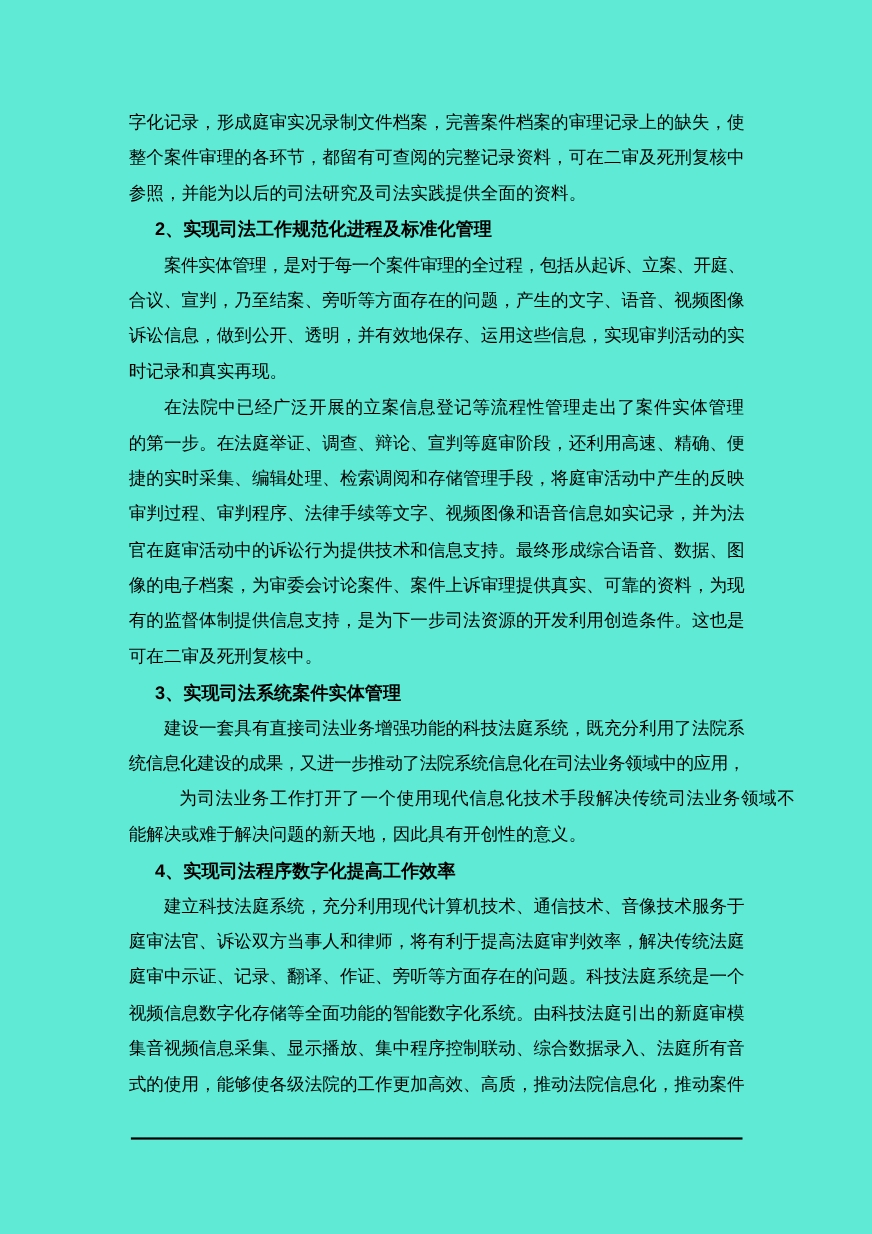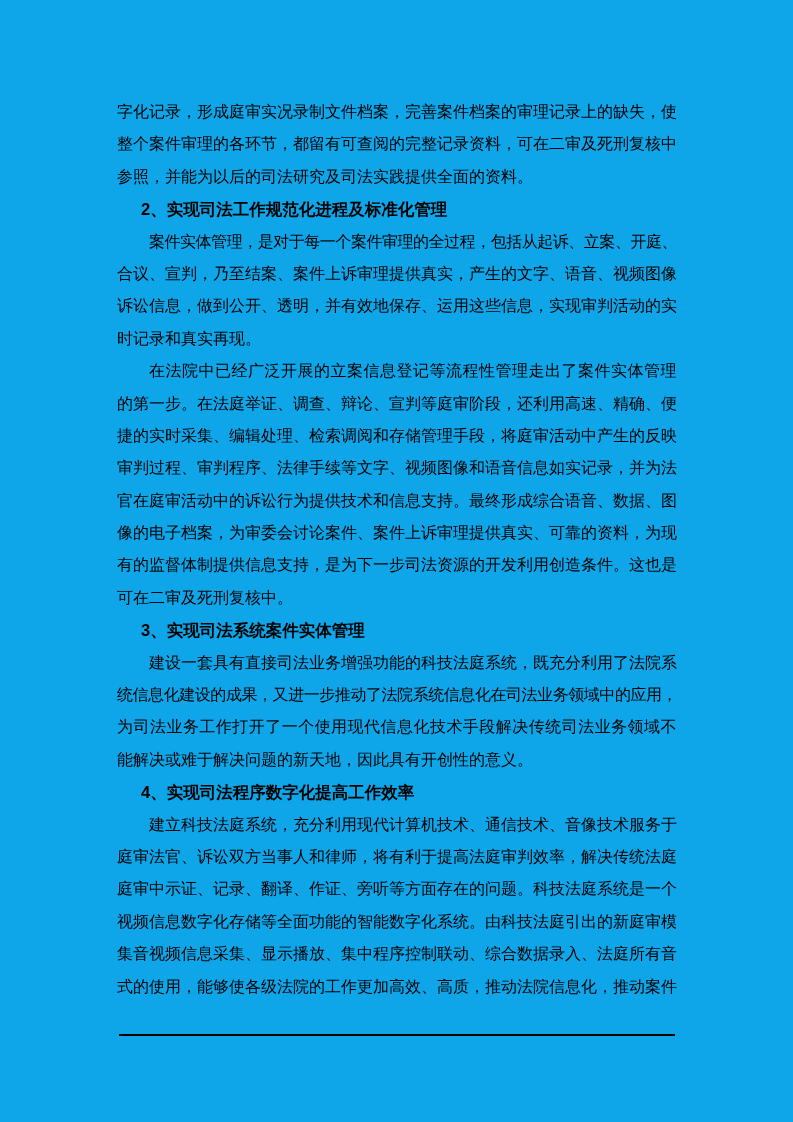--- a/index.html
+++ b/index.html
@@ -47,42 +47,42 @@
     left: 119px;
     top: 1034px;
     width: 556px;
     height: 2px;
     background: #000000;
   }
 </style>
 </head>
 <body>
 
-<div class="page" style="background: #0ea5e9; color: rgb(0, 0, 0);">
+<div class="page" style="background: #5eead4; color: rgb(0, 0, 0);">
   <div class="doc-body">
       <div class="line body">字化记录，形成庭审实况录制文件档案，完善案件档案的审理记录上的缺失，使</div>
       <div class="line body">整个案件审理的各环节，都留有可查阅的完整记录资料，可在二审及死刑复核中</div>
       <div class="line body">参照，并能为以后的司法研究及司法实践提供全面的资料。</div>
       <div class="line heading">2、实现司法工作规范化进程及标准化管理</div>
       <div class="line body indent" style="letter-spacing: -0.47px;">案件实体管理，是对于每一个案件审理的全过程，包括从起诉、立案、开庭、</div>
-      <div class="line body">合议、宣判，乃至结案、案件上诉审理提供真实，产生的文字、语音、视频图像</div>
+      <div class="line body">合议、宣判，乃至结案、旁听等方面存在的问题，产生的文字、语音、视频图像</div>
       <div class="line body">诉讼信息，做到公开、透明，并有效地保存、运用这些信息，实现审判活动的实</div>
       <div class="line body">时记录和真实再现。</div>
       <div class="line body indent" style="letter-spacing: 0.5px;">在法院中已经广泛开展的立案信息登记等流程性管理走出了案件实体管理</div>
       <div class="line body">的第一步。在法庭举证、调查、辩论、宣判等庭审阶段，还利用高速、精确、便</div>
       <div class="line body">捷的实时采集、编辑处理、检索调阅和存储管理手段，将庭审活动中产生的反映</div>
       <div class="line body">审判过程、审判程序、法律手续等文字、视频图像和语音信息如实记录，并为法</div>
       <div class="line body">官在庭审活动中的诉讼行为提供技术和信息支持。最终形成综合语音、数据、图</div>
       <div class="line body">像的电子档案，为审委会讨论案件、案件上诉审理提供真实、可靠的资料，为现</div>
       <div class="line body">有的监督体制提供信息支持，是为下一步司法资源的开发利用创造条件。这也是</div>
       <div class="line body">可在二审及死刑复核中。</div>
       <div class="line heading">3、实现司法系统案件实体管理</div>
       <div class="line body indent">建设一套具有直接司法业务增强功能的科技法庭系统，既充分利用了法院系</div>
       <div class="line body" style="letter-spacing: -0.44px;">统信息化建设的成果，又进一步推动了法院系统信息化在司法业务领域中的应用，</div>
-      <div class="line body" style="letter-spacing: 0.47px;">为司法业务工作打开了一个使用现代信息化技术手段解决传统司法业务领域不</div>
+      <div class="line body" style="letter-spacing: 0.47px; margin-left: 46px;">为司法业务工作打开了一个使用现代信息化技术手段解决传统司法业务领域不</div>
       <div class="line body">能解决或难于解决问题的新天地，因此具有开创性的意义。</div>
       <div class="line heading">4、实现司法程序数字化提高工作效率</div>
       <div class="line body indent">建立科技法庭系统，充分利用现代计算机技术、通信技术、音像技术服务于</div>
       <div class="line body">庭审法官、诉讼双方当事人和律师，将有利于提高法庭审判效率，解决传统法庭</div>
       <div class="line body">庭审中示证、记录、翻译、作证、旁听等方面存在的问题。科技法庭系统是一个</div>
       <div class="line body">视频信息数字化存储等全面功能的智能数字化系统。由科技法庭引出的新庭审模</div>
       <div class="line body">集音视频信息采集、显示播放、集中程序控制联动、综合数据录入、法庭所有音</div>
       <div class="line body">式的使用，能够使各级法院的工作更加高效、高质，推动法院信息化，推动案件</div>
     </div>
   <div class="footer-rule" style="background: rgb(0, 0, 0);"></div>

